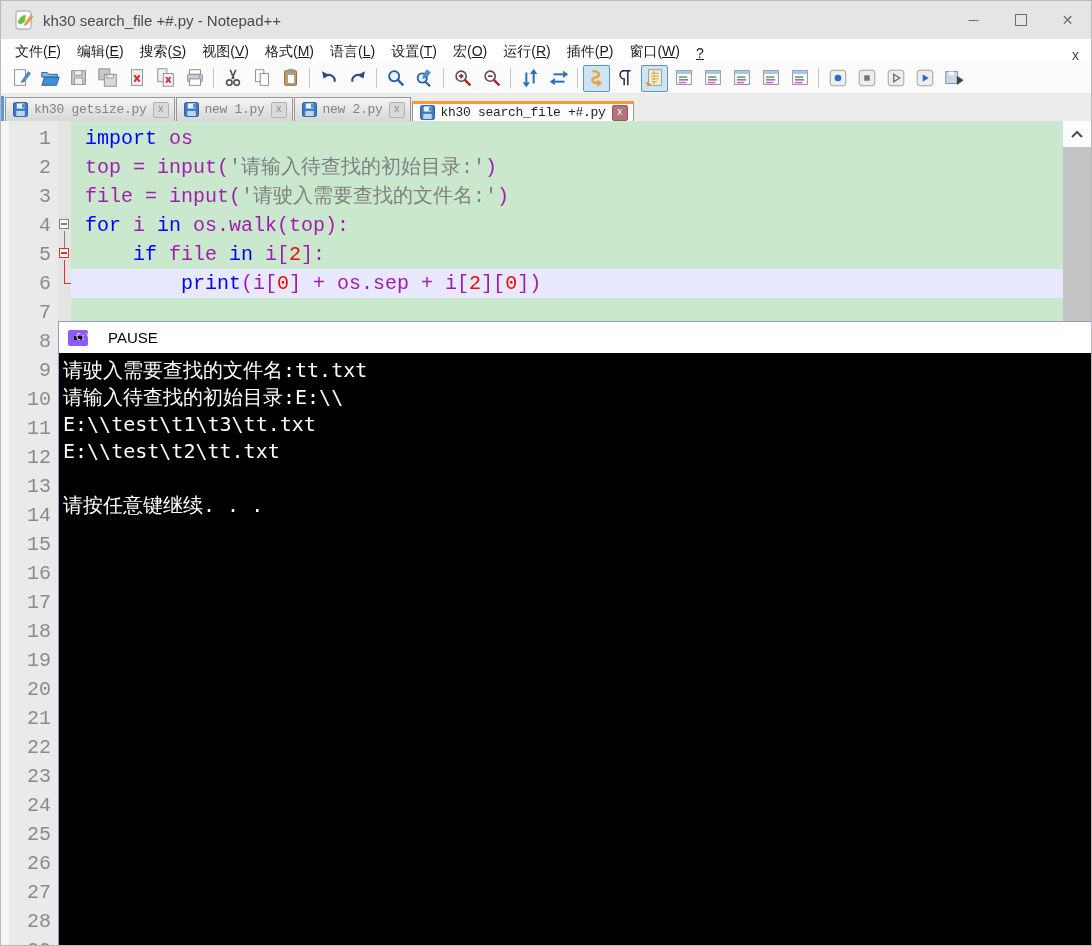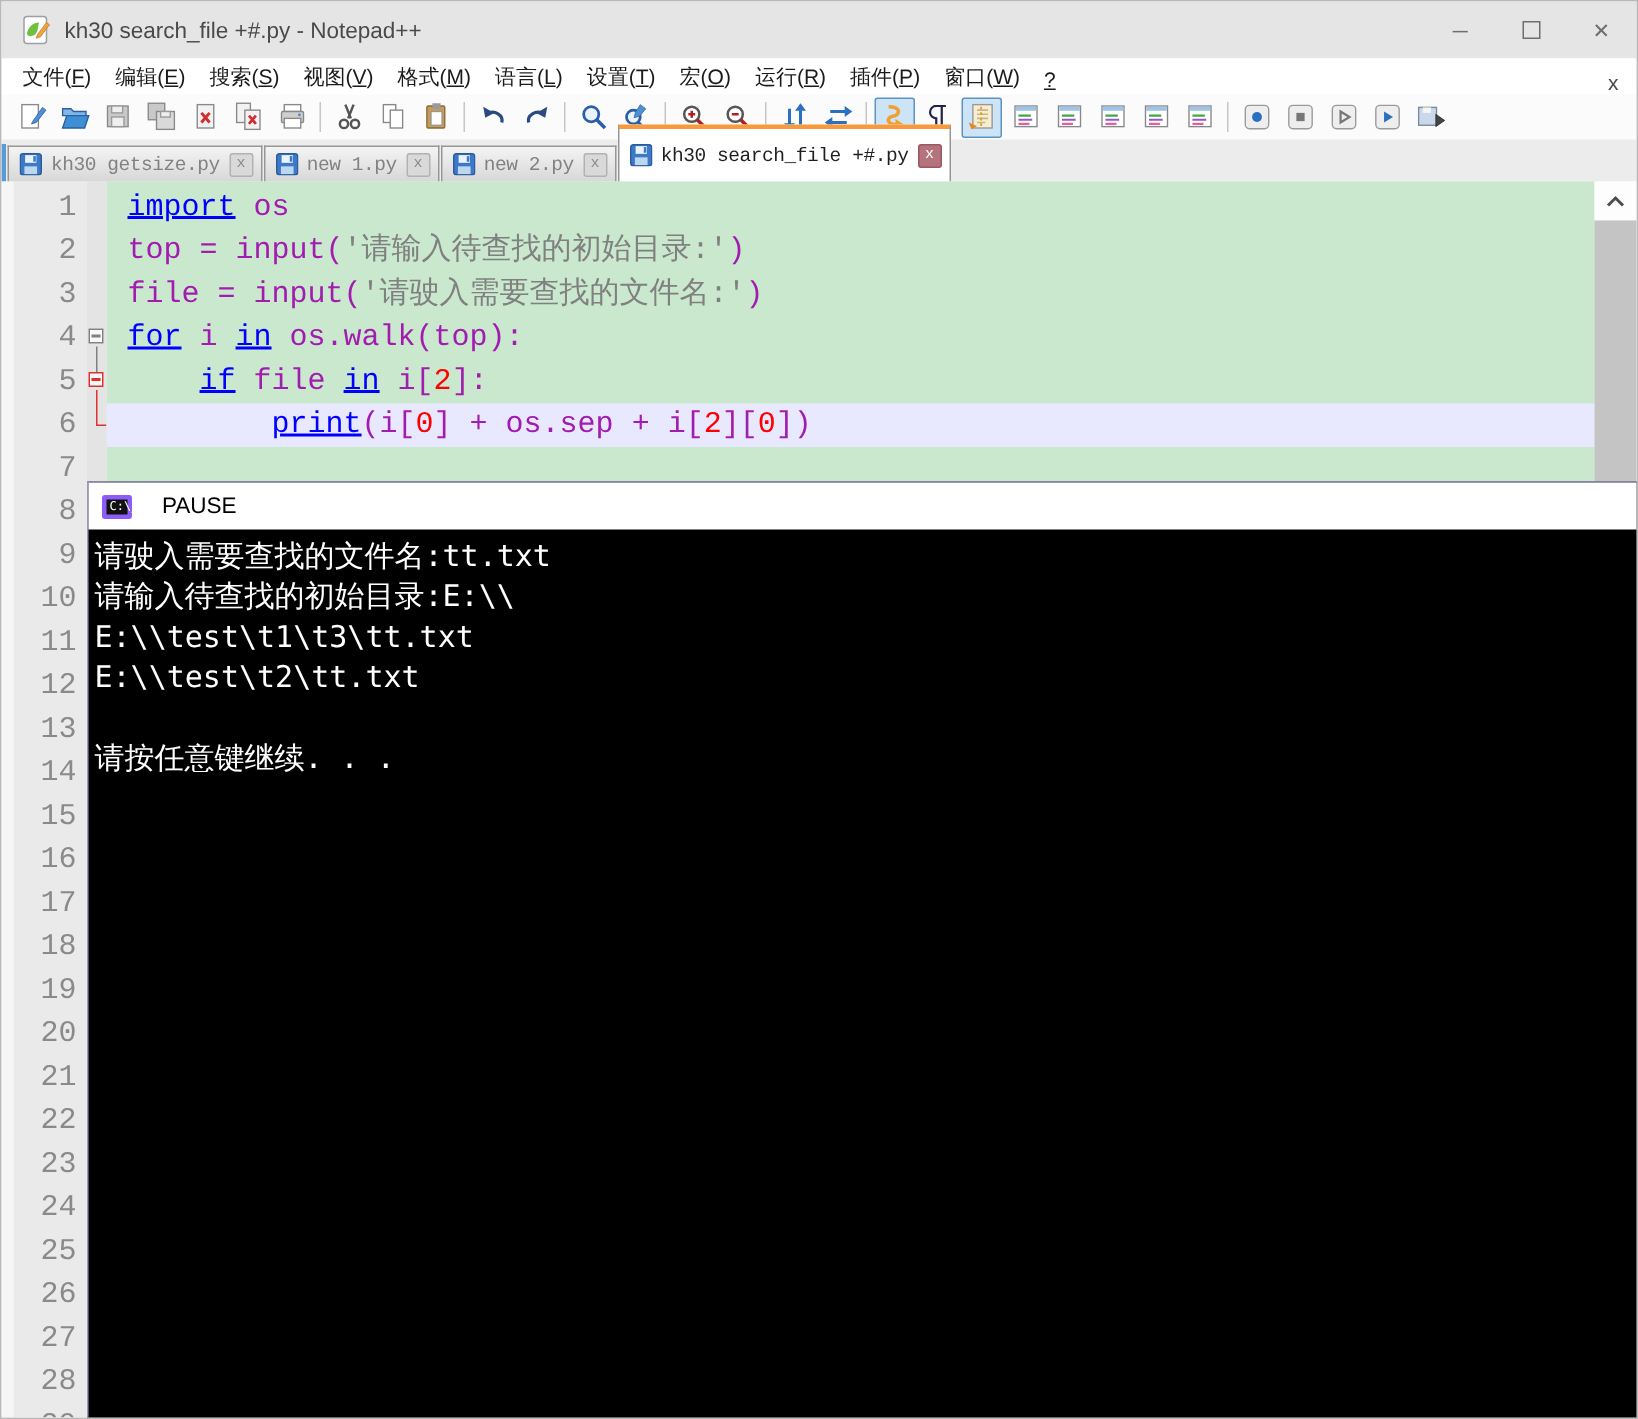--- a/index.html
+++ b/index.html
@@ -24,21 +24,21 @@
   .tb-btn.active{background:#cde4f6;border-color:#5c93c3;}
   .tb-sep{width:1px;height:20px;background:#c6c6c6;margin:0 4px;}
   
   .tabbar{height:28px;display:flex;align-items:flex-end;background:#ececec;position:relative;}
   .tabbar-accent{position:absolute;left:0;top:3px;width:3px;height:25px;background:#5b9bd5;}
   .tab{height:24px;display:flex;align-items:center;padding:0 5px 0 7px;margin-right:1px;
        background:linear-gradient(#f4f4f4,#d7d7d7);border:1px solid #979797;border-bottom:none;
        font-family:"Liberation Mono","DejaVu Sans Mono",monospace;font-size:13px;letter-spacing:-0.3px;
        color:#828282;white-space:nowrap;cursor:default;box-sizing:border-box;}
   .tab:first-of-type{margin-left:4px;}
-  .tab.active{height:38px;background:#ffffff;border-top:3px solid #f79a3e;color:#1f1f1f;}
+  .tab.active{height:20px;background:#ffffff;border-top:3px solid #f79a3e;color:#1f1f1f;}
   .tab-icon{margin-right:6px;display:flex;}
   .tab-close{width:14px;height:14px;margin-left:6px;display:flex;align-items:center;justify-content:center;
              font-size:10px;line-height:1;color:#8a8a8a;background:#d9d9d9;border:1px solid #b2b2b2;border-radius:2px;}
   .tab.active .tab-close{background:#b5737d;border-color:#995963;color:#fff;}
   
   .editor{position:absolute;left:0;top:120px;right:0;bottom:0;}
   .margin-bookmark{position:absolute;left:0;top:0;width:8px;height:100%;background:#f6f6f6;}
   .margin-numbers{position:absolute;left:8px;top:0;width:49px;height:100%;background:#eaeaea;
                   font-family:"Liberation Mono","DejaVu Sans Mono",monospace;font-size:20px;color:#8a8a8a;
                   padding-top:3px;box-sizing:border-box;overflow:hidden;}
@@ -50,36 +50,36 @@
   .fold-box.red{border-color:#e03030;}
   .fold-box.red .minus{background:#e03030;}
   .fold-stem{position:absolute;left:6px;width:1px;background:#808080;}
   .fold-stem.red{background:#e03030;}
   .fold-tick{position:absolute;height:1px;background:#e03030;}
   .code-area{position:absolute;left:70px;top:0;width:994px;height:200px;background:#c9e8ce;
              padding-top:3px;box-sizing:border-box;overflow:hidden;cursor:text;}
   .code-line{height:29px;line-height:29px;white-space:pre;padding-left:14px;
              font-family:"Liberation Mono","DejaVu Sans Mono",monospace;font-size:20px;color:#000;}
   .code-line.current{background:#e8e8ff;}
-  .tok-kw{color:#0000ff;text-decoration:underline;}
+  .tok-kw{color:#0000ff;}
   .tok-num{color:#ff0000;}
   .tok-str{color:#808080;}
   .tok-def{color:#a21caf;}
   .code-below{position:absolute;left:70px;top:200px;bottom:0;width:994px;background:#c9e8ce;}
   
   .scrollbar{position:absolute;right:0;top:0;width:28px;height:200px;background:#f0f0f0;}
   .scroll-btn-up{height:26px;background:#fdfdfd;display:flex;align-items:center;justify-content:center;}
   .scroll-thumb{position:absolute;top:26px;left:0;width:28px;height:174px;background:#c4c4c4;}
   
   .console{position:absolute;left:57px;top:320px;width:1035px;height:626px;box-sizing:border-box;
            border:1px solid #9a9ac0;border-right:none;border-bottom:none;background:#000;}
   .console-titlebar{height:31px;background:#ffffff;display:flex;align-items:center;padding-left:9px;}
   .cmd-icon{width:20px;height:16px;background:#111;border-radius:2px;color:#fff;
             font-family:"DejaVu Sans Mono",monospace;font-size:8px;display:flex;align-items:center;
-            padding-left:2px;box-sizing:border-box;border:3px solid #8b5cf6;}
+            padding-left:2px;box-sizing:border-box;border:6px solid #8b5cf6;}
   .console-title{margin-left:20px;font-size:15px;color:#000;}
   .console-body{padding:4px 0 0 4px;white-space:pre;color:#fff;
                 font-family:"DejaVu Sans Mono","Liberation Mono",monospace;font-size:20px;line-height:27px;}
   .console-line{height:27px;}
 </style>
 </head>
 <body>
 
 <div class="window">
 

